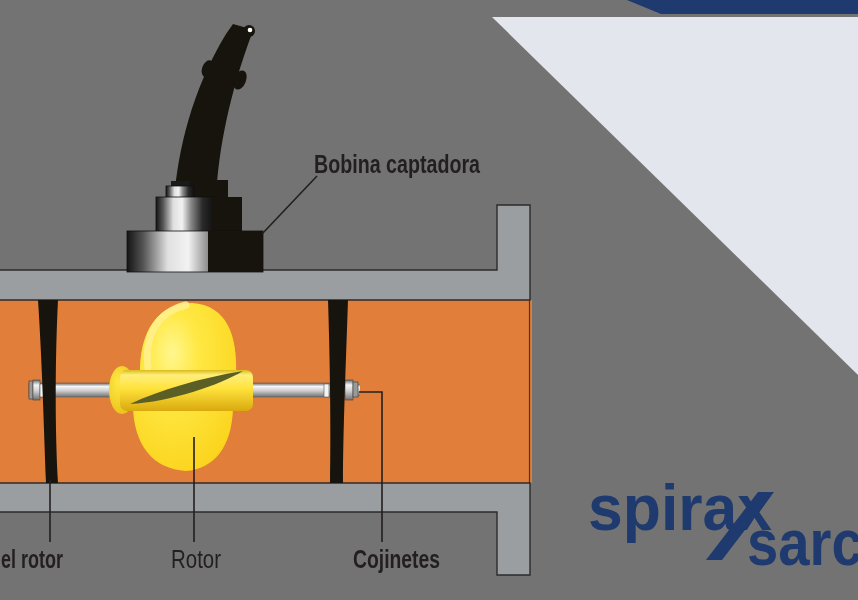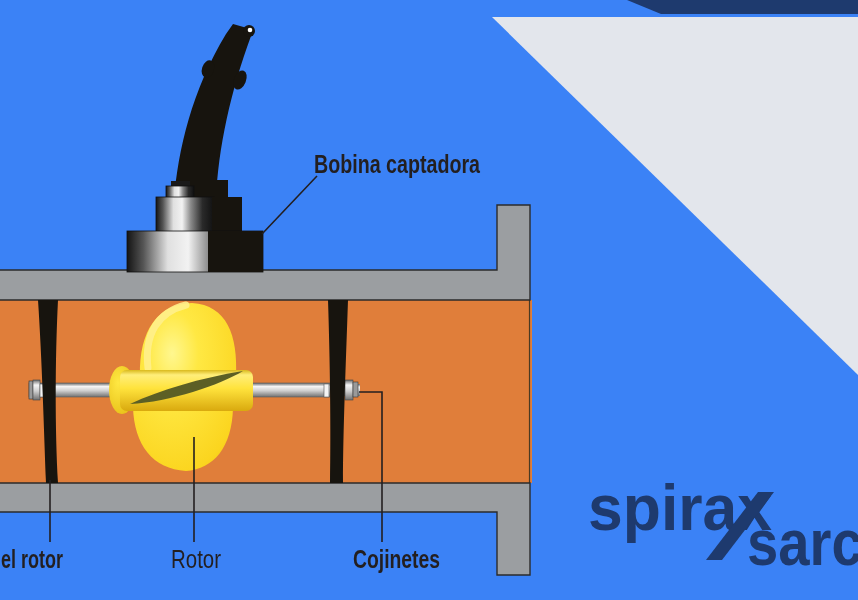--- a/index.html
+++ b/index.html
@@ -1,16 +1,16 @@
 <!DOCTYPE html>
 <html><head>
 <meta charset="utf-8">
 <style>
   html,body{margin:0;padding:0;background:#ffffff;width:858px;height:600px;overflow:hidden;}
-  .stage{position:relative;width:858px;height:600px;background:#3b82f6;font-family:"Liberation Sans",sans-serif;}
+  .stage{position:relative;width:858px;height:600px;background:#737373;font-family:"Liberation Sans",sans-serif;}
   svg{display:block;}
   text{font-family:"Liberation Sans",sans-serif;}
   .lbl{fill:#231f20;font-size:25px;}
   .lbl-bold{font-weight:bold;}
   .lbl-big{font-size:26px;font-weight:bold;}
   .logo-txt{fill:#1e3a6e;font-weight:bold;}
 </style>
 </head>
 <body>
 

